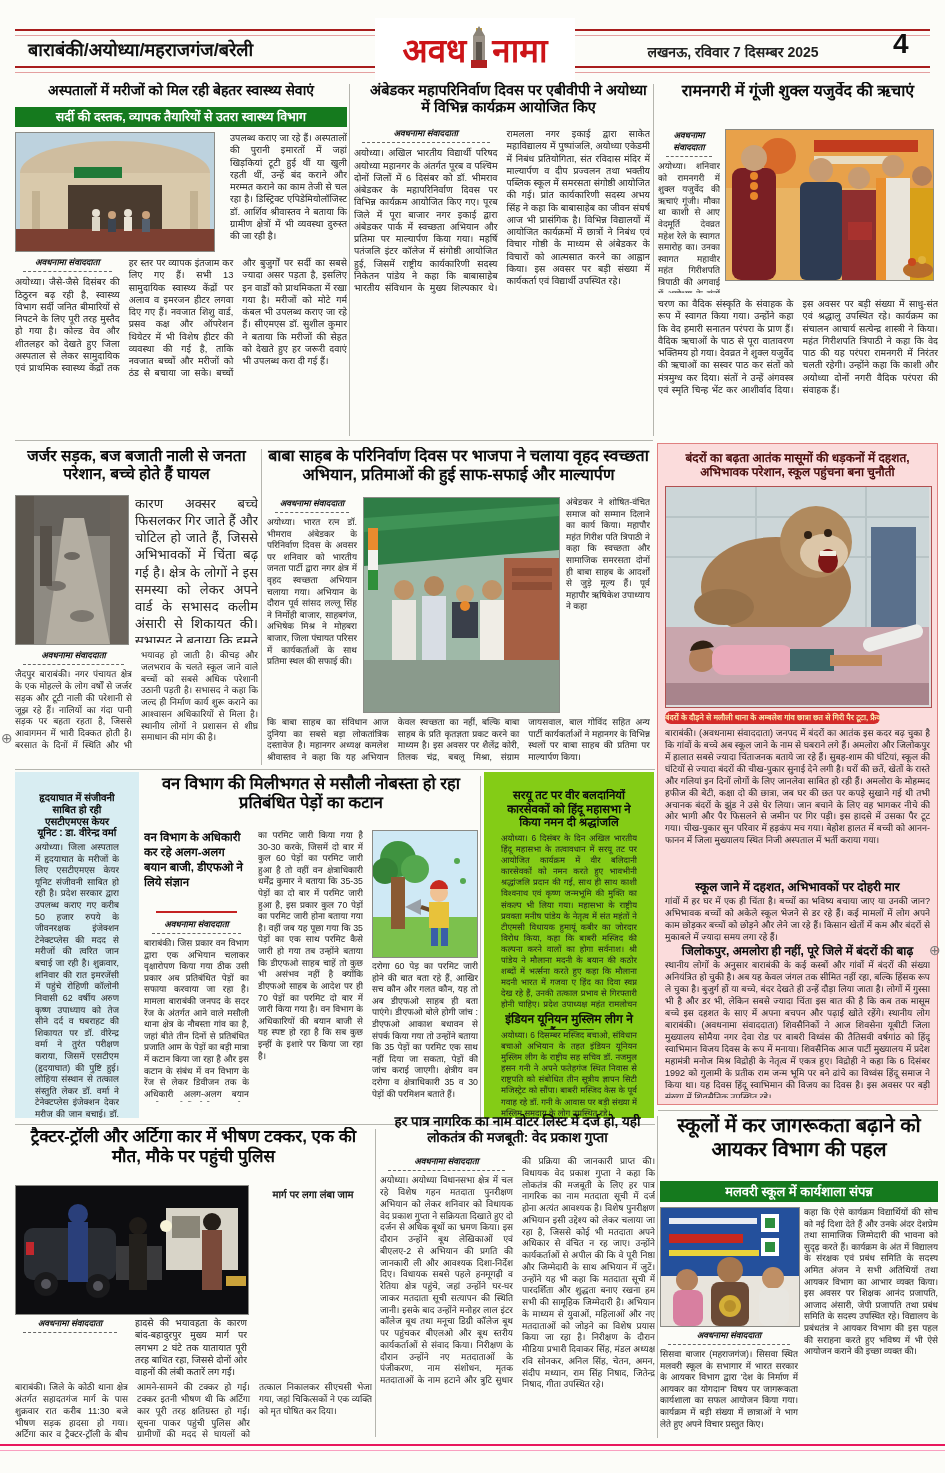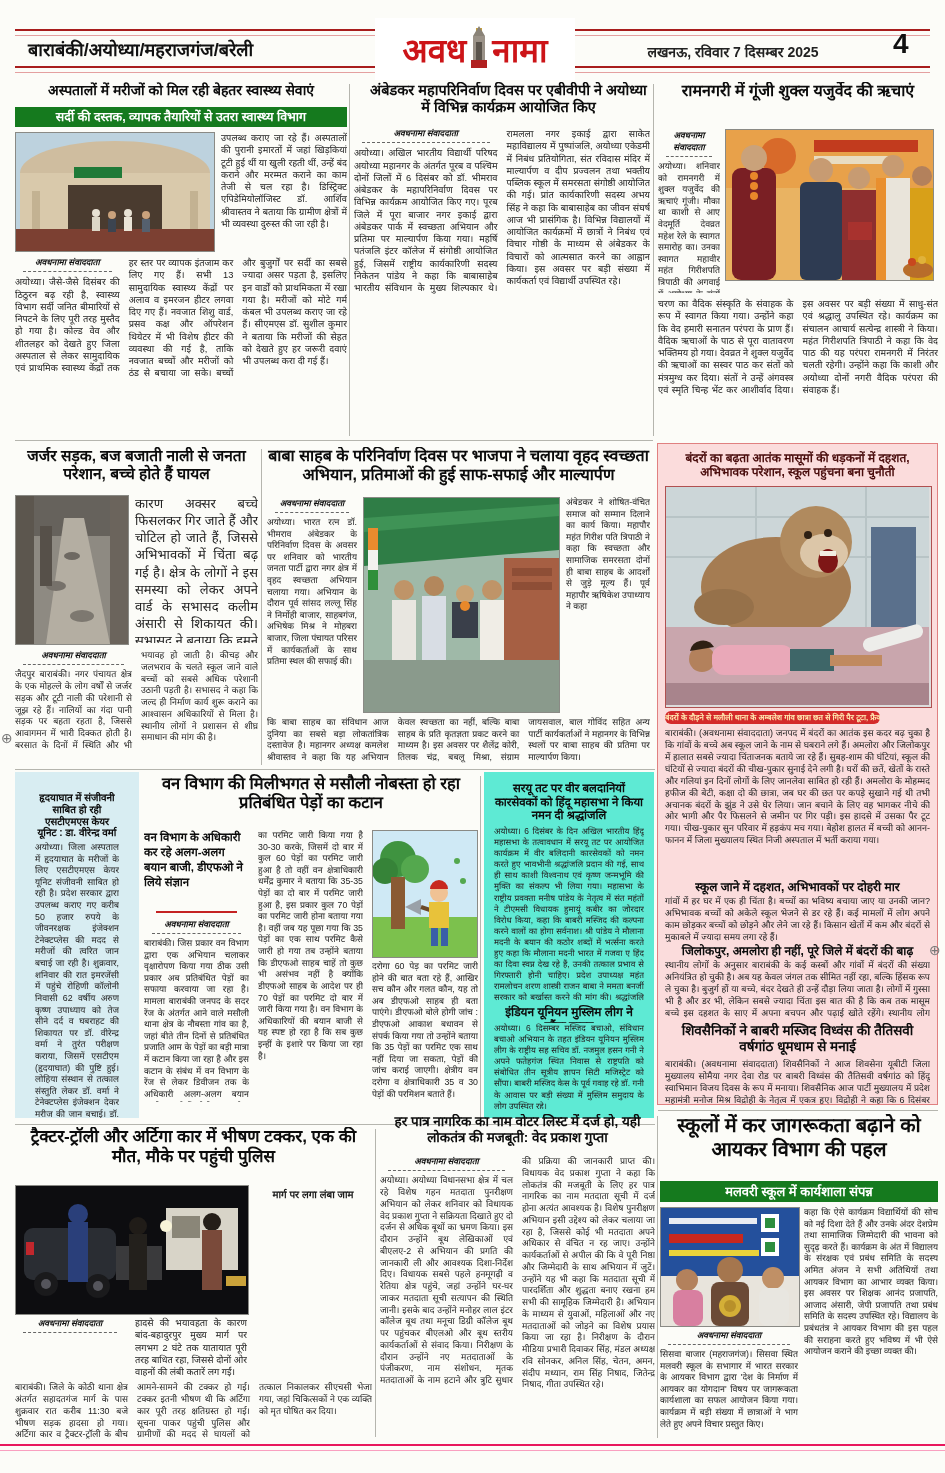--- a/index.html
+++ b/index.html
@@ -40,21 +40,21 @@
           <rect x="2" y="34" width="16" height="8" fill="#b02020"></rect>
         </svg></span>
     <span style="font-size:33px;font-weight:bold;color:#cc1418;">नामा</span>
   </div>
   <div class="abs" style="left:628px;top:42px;width:210px;text-align:center;font-size:14px;font-weight:bold;color:#222;">लखनऊ, रविवार 7 दिसम्बर 2025</div>
   <div class="abs" style="left:893px;top:28px;font-size:28px;font-weight:bold;color:#111;">4</div>
 
   <div class="abs" style="left:15px;top:82px;width:332px;height:354px;overflow:hidden;">
     <div class="hl" style="font-size:14px;height:22px;">अस्पतालों में मरीजों को मिल रही बेहतर स्वास्थ्य सेवाएं</div>
     <div class="greenbar" style="margin-top:3px;height:20px;font-size:12.5px;line-height:20px;">सर्दी की दस्तक, व्यापक तैयारियों से उतरा स्वास्थ्य विभाग</div>
-    <div class="flexrow" style="gap:6px;margin-top:5px;">
+    <div class="flexrow" style="gap:15px;margin-top:5px;">
       <div class="photo" style="width:198px;height:118px;">
         <svg width="198" height="118" viewBox="0 0 198 118">
             <rect width="198" height="118" fill="#bdd2de"></rect>
             <ellipse cx="99" cy="40" rx="95" ry="32" fill="#cfbd9f"></ellipse>
             <rect x="4" y="40" width="190" height="56" fill="#d9c9ab"></rect>
             <rect x="52" y="52" width="94" height="44" fill="#4a3b2f"></rect>
             <rect x="58" y="34" width="48" height="11" fill="#1f7a38"></rect>
             <rect x="16" y="58" width="8" height="38" fill="#c3b292"></rect>
             <rect x="174" y="58" width="8" height="38" fill="#c3b292"></rect>
             <rect x="0" y="96" width="198" height="22" fill="#7c4032"></rect>
@@ -229,21 +229,20 @@
           <rect x="164" y="168" width="52" height="11" fill="#c08a60"></rect>
           <rect x="196" y="144" width="62" height="14" rx="7" fill="#ededea" transform="rotate(-16 227 151)"></rect>
         </svg>
     </div>
     <div class="capred" style="width:215px;margin-top:3px;border-radius:6px;">बंदरों के दौड़ने से मलौली थाना के अम्बलेश गांव छात्रा छत से गिरी पैर टूटा, फ्रैक्चर</div>
     <div class="bodytxt" style="height:150px;margin-top:4px;font-size:9px;">बाराबंकी। (अवधनामा संवाददाता) जनपद में बंदरों का आतंक इस कदर बढ़ चुका है कि गांवों के बच्चे अब स्कूल जाने के नाम से घबराने लगे हैं। अमलोरा और जिलोकपुर में हालात सबसे ज्यादा चिंताजनक बताये जा रहे हैं। सुबह-शाम की घंटियां, स्कूल की घंटियों से ज्यादा बंदरों की चीख-पुकार सुनाई देने लगी है। घरों की छतें, खेतों के रास्ते और गलियां इन दिनों लोगों के लिए जानलेवा साबित हो रही हैं। अमलोरा के मोहम्मद हफीज की बेटी, कक्षा दो की छात्रा, जब घर की छत पर कपड़े सुखाने गई थी तभी अचानक बंदरों के झुंड ने उसे घेर लिया। जान बचाने के लिए वह भागकर नीचे की ओर भागी और पैर फिसलने से जमीन पर गिर पड़ी। इस हादसे में उसका पैर टूट गया। चीख-पुकार सुन परिवार में हड़कंप मच गया। बेहोश हालत में बच्ची को आनन-फानन में जिला मुख्यालय स्थित निजी अस्पताल में भर्ती कराया गया।</div>
     <div class="hl" style="font-size:12px;height:16px;margin-top:2px;">स्कूल जाने में दहशत, अभिभावकों पर दोहरी मार</div>
     <div class="bodytxt" style="height:46px;font-size:9px;">गांवों में हर घर में एक ही चिंता है। बच्चों का भविष्य बचाया जाए या उनकी जान? अभिभावक बच्चों को अकेले स्कूल भेजने से डर रहे हैं। कई मामलों में लोग अपने काम छोड़कर बच्चों को छोड़ने और लेने जा रहे हैं। किसान खेतों में कम और बंदरों से मुकाबले में ज्यादा समय लगा रहे हैं।</div>
     <div class="hl" style="font-size:12px;height:16px;margin-top:2px;">जिलोकपुर, अमलोरा ही नहीं, पूरे जिले में बंदरों की बाढ़</div>
     <div class="bodytxt" style="height:60px;font-size:9px;">स्थानीय लोगों के अनुसार बाराबंकी के कई कस्बों और गांवों में बंदरों की संख्या अनियंत्रित हो चुकी है। अब यह केवल जंगल तक सीमित नहीं रहा, बल्कि हिंसक रूप ले चुका है। बुजुर्ग हों या बच्चे, बंदर देखते ही उन्हें दौड़ा लिया जाता है। लोगों में गुस्सा भी है और डर भी, लेकिन सबसे ज्यादा चिंता इस बात की है कि कब तक मासूम बच्चे इस दहशत के साए में अपना बचपन और पढ़ाई खोते रहेंगे। स्थानीय लोग प्रशासन से मांग कर रहे हैं कि जल्द से जल्द कार्रवाई की जाए, वरना हालात और भयावह हो सकते हैं। गांवों की शांति और बच्चों की मुस्कान, दोनों बंदरों के आतंक में कैद होती जा रही है।</div>
-    <div class="hl" style="font-size:13.5px;height:36px;margin-top:3px;">शिवसैनिकों ने बाबरी मस्जिद विध्वंस की तैतिसवी वर्षगांठ धूमधाम से मनाई</div>
     <div class="bodytxt" style="height:78px;font-size:9px;">बाराबंकी। (अवधनामा संवाददाता) शिवसैनिकों ने आज शिवसेना यूबीटी जिला मुख्यालय सोमैया नगर देवा रोड पर बाबरी विध्वंस की तैतिसवी वर्षगांठ को हिंदू स्वाभिमान विजय दिवस के रूप में मनाया। शिवसैनिक आज पार्टी मुख्यालय में प्रदेश महामंत्री मनोज मिश्र विद्रोही के नेतृत्व में एकत्र हुए। विद्रोही ने कहा कि 6 दिसंबर 1992 को गुलामी के प्रतीक राम जन्म भूमि पर बने ढांचे का विध्वंस हिंदू समाज ने किया था। यह दिवस हिंदू स्वाभिमान की विजय का दिवस है। इस अवसर पर बड़ी संख्या में शिवसैनिक उपस्थित रहे।</div>
   </div>
 
   <div class="abs hrule" style="left:15px;top:769px;width:640px;"></div>
 
   <div class="abs" style="left:15px;top:772px;width:124px;height:346px;background:#d8edf2;box-sizing:border-box;padding:20px;overflow:hidden;">
     <div class="hl" style="font-size:10px;height:50px;">हृदयाघात में संजीवनी साबित हो रही एसटीएमएस केयर यूनिट : डा. वीरेन्द्र वर्मा</div>
     <div class="bodytxt" style="height:276px;font-size:8.8px;">अयोध्या। जिला अस्पताल में हृदयाघात के मरीजों के लिए एसटीएमएस केयर यूनिट संजीवनी साबित हो रही है। प्रदेश सरकार द्वारा उपलब्ध कराए गए करीब 50 हजार रुपये के जीवनरक्षक इंजेक्शन टेनेक्टप्लेस की मदद से मरीजों की त्वरित जान बचाई जा रही है। शुक्रवार, शनिवार की रात इमरजेंसी में पहुंचे रोहिणी कॉलोनी निवासी 62 वर्षीय अरुण कृष्ण उपाध्याय को तेज सीने दर्द व घबराहट की शिकायत पर डॉ. वीरेन्द्र वर्मा ने तुरंत परीक्षण कराया, जिसमें एसटीएम (हृदयाघात) की पुष्टि हुई। लोहिया संस्थान से तत्काल संस्तुति लेकर डॉ. वर्मा ने टेनेक्टप्लेस इंजेक्शन देकर मरीज की जान बचाई। डॉ. वर्मा ने बताया कि सही समय पर उचित इलाज मिल जाए तो हृदयाघात से मौत रोकी जा सकती है। वे अब तक ऐसे पांच मरीजों को यह सरकारी सुविधा देकर बचा चुके हैं।</div>
   </div>
 
@@ -280,21 +279,21 @@
               <circle cx="84" cy="30" r="3" fill="#54a84e"></circle>
             </svg>
         </div>
         <div class="bodytxt" style="height:156px;font-size:8.8px;margin-top:3px;">दरोगा 60 पेड़ का परमिट जारी होने की बात बता रहे हैं, आखिर सच कौन और गलत कौन, यह तो अब डीएफओ साहब ही बता पाएंगे। डीएफओ बोले होगी जांच : डीएफओ आकाश बधावन से संपर्क किया गया तो उन्होंने बताया कि 35 पेड़ों का परमिट एक साथ नहीं दिया जा सकता, पेड़ों की जांच कराई जाएगी। क्षेत्रीय वन दरोगा व क्षेत्राधिकारी 35 व 30 पेड़ों की परमिशन बताते हैं।</div>
       </div>
     </div>
   </div>
 
   <div class="abs vrule" style="left:480px;top:776px;height:342px;"></div>
 
-  <div class="abs" style="left:484px;top:772px;width:170px;height:346px;background:#5eead4;box-sizing:border-box;padding:10px;overflow:hidden;">
+  <div class="abs" style="left:484px;top:772px;width:170px;height:346px;background:#84cc16;box-sizing:border-box;padding:17px;overflow:hidden;">
     <div class="hl" style="font-size:11.5px;height:44px;">सरयू तट पर वीर बलदानियों कारसेवकों को हिंदू महासभा ने किया नमन दी श्रद्धांजलि</div>
     <div class="bodytxt" style="height:176px;font-size:8.4px;">अयोध्या। 6 दिसंबर के दिन अखिल भारतीय हिंदू महासभा के तत्वावधान में सरयू तट पर आयोजित कार्यक्रम में वीर बलिदानी कारसेवकों को नमन करते हुए भावभीनी श्रद्धांजलि प्रदान की गई, साथ ही साथ काशी विश्वनाथ एवं कृष्ण जन्मभूमि की मुक्ति का संकल्प भी लिया गया। महासभा के राष्ट्रीय प्रवक्ता मनीष पांडेय के नेतृत्व में संत महंतों ने टीएमसी विधायक हुमायूं कबीर का जोरदार विरोध किया, कहा कि बाबरी मस्जिद की कल्पना करने वालों का होगा सर्वनाश। श्री पांडेय ने मौलाना मदनी के बयान की कठोर शब्दों में भर्त्सना करते हुए कहा कि मौलाना मदनी भारत में गजवा ए हिंद का दिवा स्वप्न देख रहे हैं, उनकी तत्काल प्रभाव से गिरफ्तारी होनी चाहिए। प्रदेश उपाध्यक्ष महंत रामलोचन शरण शास्त्री राजन बाबा ने ममता बनर्जी सरकार को बर्खास्त करने की मांग की। श्रद्धांजलि देने वालों में महंत संत शरण जी महाराज, शोभा सोनी, राकेश निषाद, मनोज पांडेय, अवनीश, जितेंद्र कुमार इत्यादि उपस्थित रहे।</div>
     <div class="hl" style="font-size:12px;height:18px;margin-top:3px;">इंडियन यूनियन मुस्लिम लीग ने सौंपा ज्ञापन</div>
     <div class="bodytxt" style="height:86px;font-size:8.4px;">अयोध्या। 6 दिसम्बर मस्जिद बचाओ, संविधान बचाओ अभियान के तहत इंडियन यूनियन मुस्लिम लीग के राष्ट्रीय सह सचिव डॉ. नजमुल हसन गनी ने अपने फतेहगंज स्थित निवास से राष्ट्रपति को संबोधित तीन सूत्रीय ज्ञापन सिटी मजिस्ट्रेट को सौंपा। बाबरी मस्जिद केस के पूर्व गवाह रहे डॉ. गनी के आवास पर बड़ी संख्या में मुस्लिम समुदाय के लोग उपस्थित रहे।</div>
   </div>
 
   <div class="abs hrule" style="left:15px;top:1124px;width:640px;"></div>
   <div class="abs hrule" style="left:658px;top:1110px;width:280px;"></div>
 
   <div class="abs" style="left:15px;top:1127px;width:357px;height:312px;overflow:hidden;">

